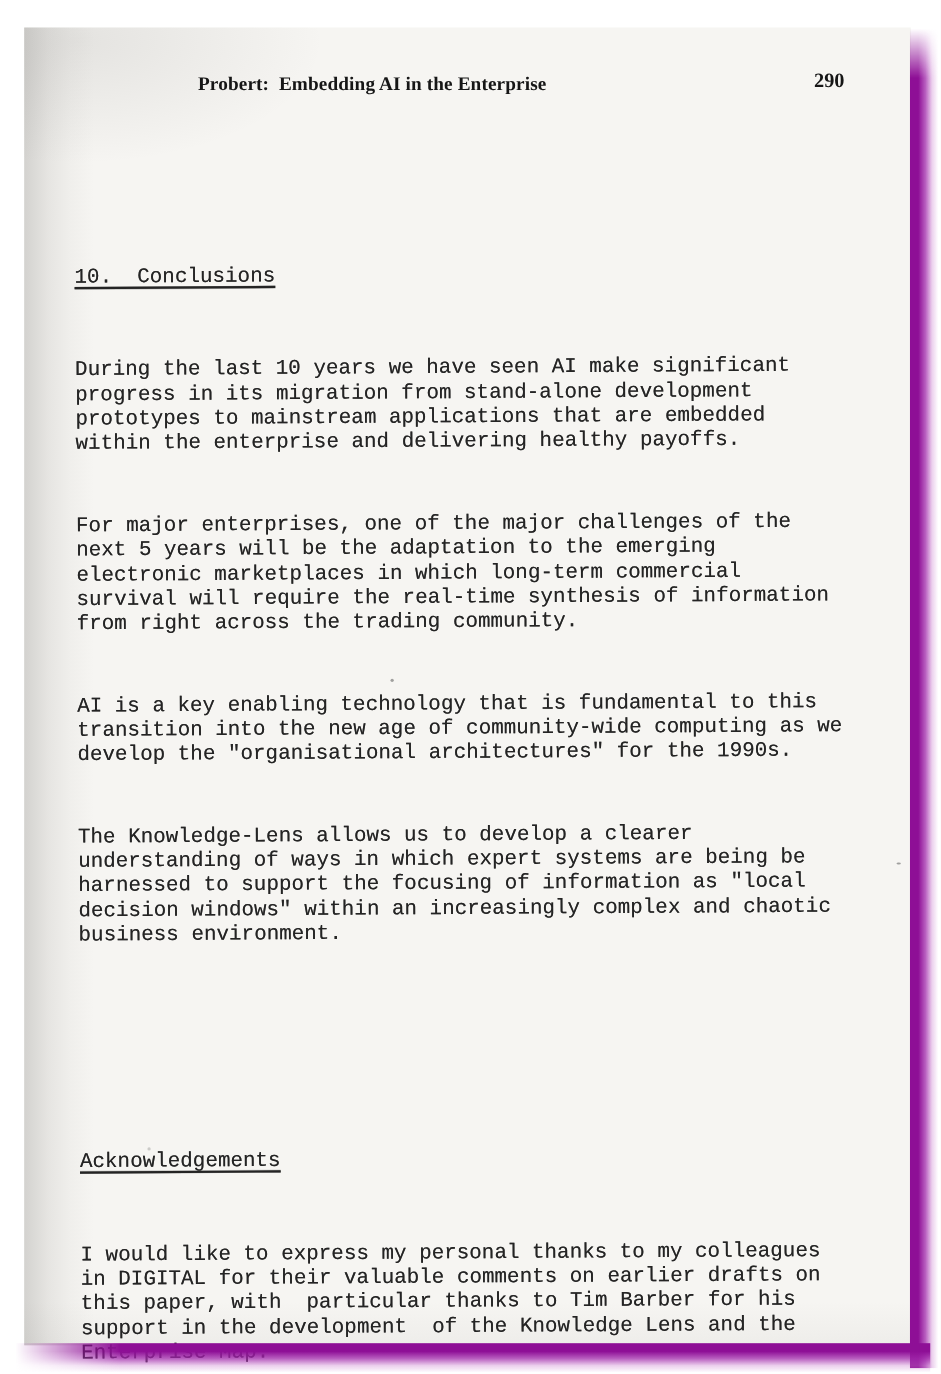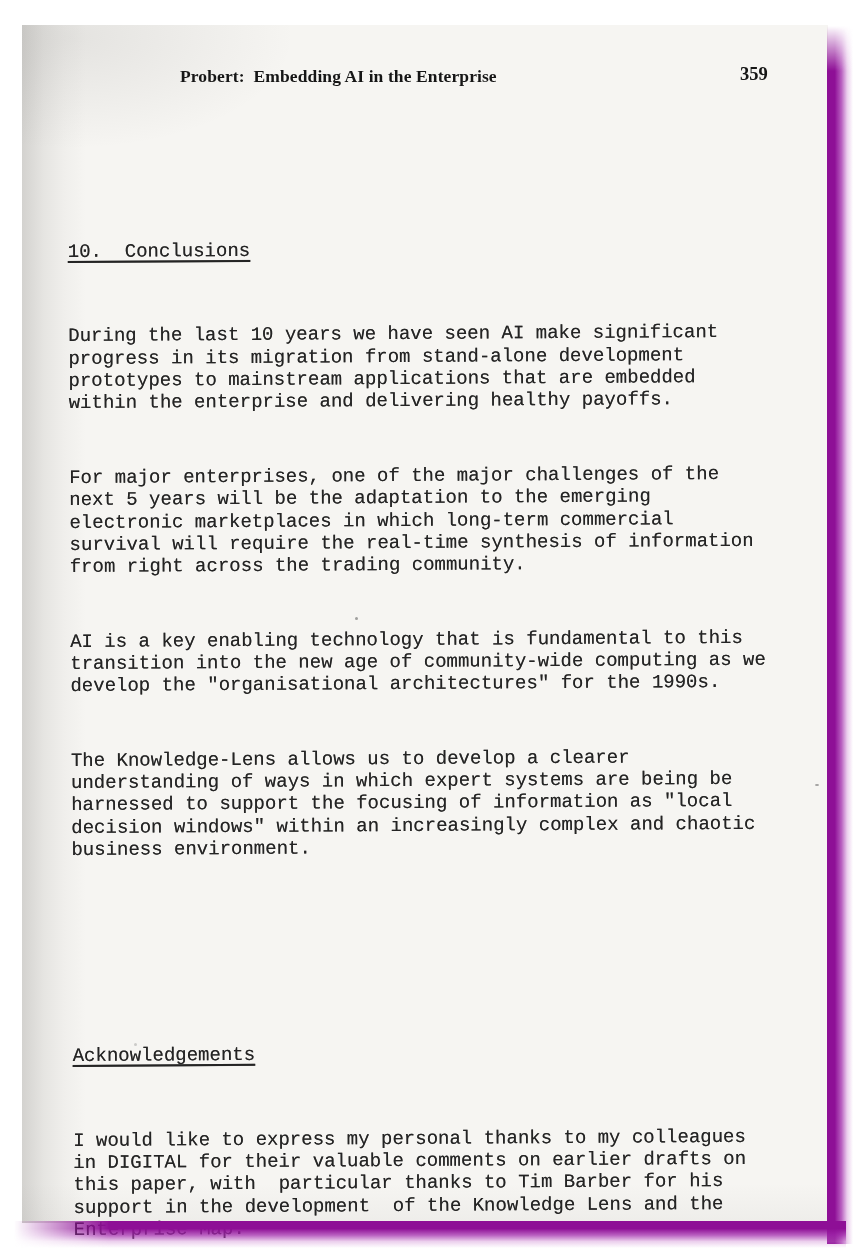--- a/index.html
+++ b/index.html
@@ -122,21 +122,21 @@
 </style>
 </head>
 <body>
 
 <div class="scan-canvas">
 
   <div class="page">
 
     <div class="running-head">Probert:  Embedding AI in the Enterprise</div>
 
-    <div class="folio">359</div>
+    <div class="folio">290</div>
 
     <div class="text-col">
 
       <div class="section">
         <div class="sec-heading">10.  Conclusions</div>
         <div class="para">During the last 10 years we have seen AI make significant
 progress in its migration from stand-alone development
 prototypes to mainstream applications that are embedded
 within the enterprise and delivering healthy payoffs.</div>
         <div class="para">For major enterprises, one of the major challenges of the

